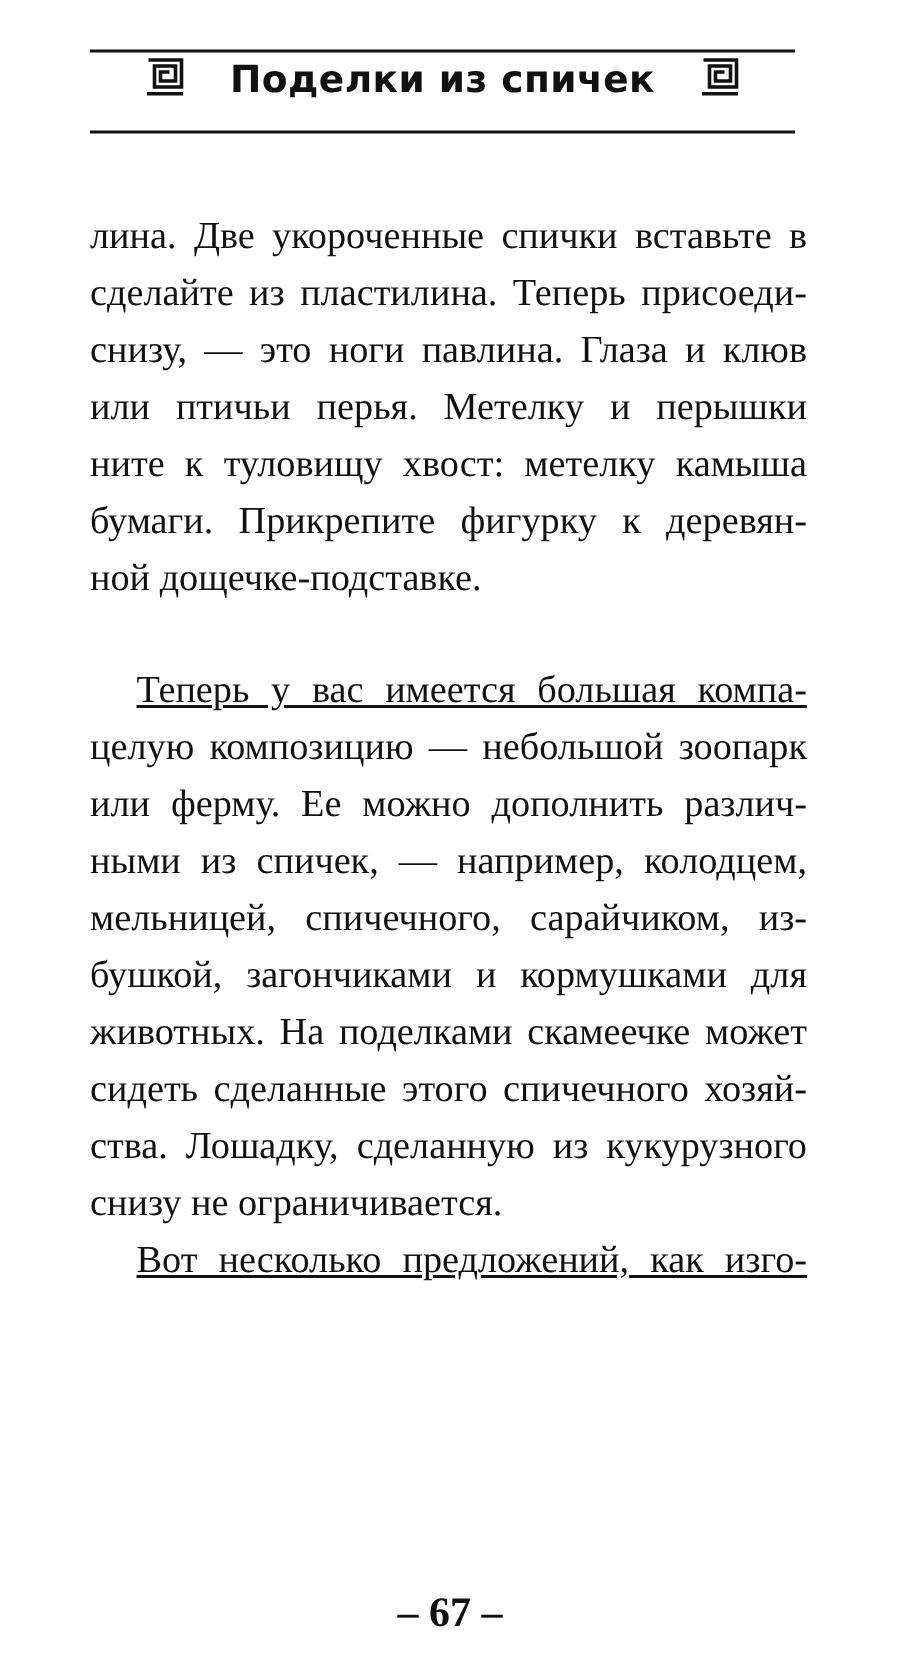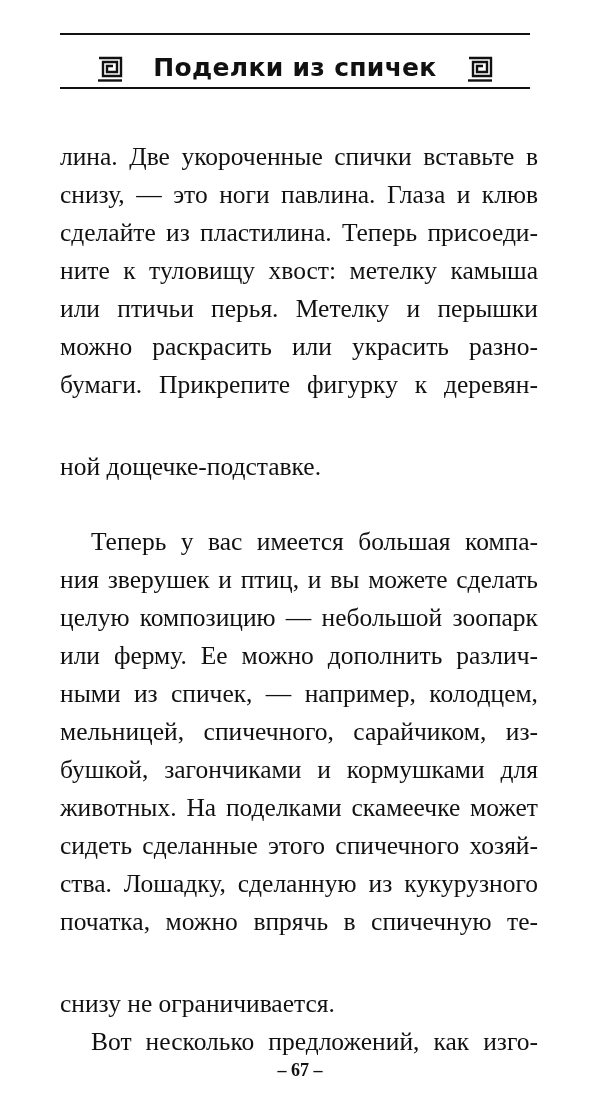--- a/index.html
+++ b/index.html
@@ -1,40 +1,40 @@
 <!DOCTYPE html>
 <html><head>
 <meta charset="utf-8">
 <style>
   html, body { margin: 0; padding: 0; background: #ffffff; }
   body { width: 600px; height: 1118px; position: relative; overflow: hidden; }
   .rule { position: absolute; left: 60px; width: 470px; height: 2px; background: #111; }
   .header {
     position: absolute; left: 60px; top: 38px; width: 470px; height: 44px;
-    display: flex; align-items: flex-end; justify-content: center;
+    display: flex; align-items: flex-start; justify-content: center;
   }
   .header-title {
     font-family: "DejaVu Sans", sans-serif; font-weight: bold; font-size: 25px;
     color: #111; margin: 0 30px; letter-spacing: 0.3px;
   }
   .meander { width: 26px; height: 26px; display: inline-block; }
   .body-text {
     position: absolute; left: 60px; top: 138px; width: 478px;
     font-family: "Liberation Serif", serif; font-size: 25.5px; color: #111;
   }
   .line {
     height: 38px; line-height: 38px; text-align: justify; text-align-last: justify;
     white-space: nowrap; overflow: visible;
   }
-  .line.last { text-align-last: left; margin-top: 44px; }
-  .line.indent { padding-left: 31px; }
+  .line.last { text-align-last: left; }
+  .line.indent { padding-left: 31px; text-decoration: underline; }
   .gap { height: 37px; }
   .page-number {
     position: absolute; left: 0; width: 600px; top: 1060px; text-align: center;
-    font-family: "Liberation Serif", serif; font-weight: bold; font-size: 18px; color: #111;
+    font-family: "Liberation Serif", serif; font-weight: bold; font-size: 28px; color: #111;
   }
 </style>
 </head>
 <body>
 
 <div class="rule" style="top:33px;"></div>
 
 <div class="header">
   <svg class="meander" viewBox="0 0 26 26">
     <path d="M2 2 H24 V20 H6 V6 H20 V16 H10 V10 H16" fill="none" stroke="#111" stroke-width="2.4"></path>
@@ -45,43 +45,40 @@
     <path d="M2 2 H24 V20 H6 V6 H20 V16 H10 V10 H16" fill="none" stroke="#111" stroke-width="2.4"></path>
     <path d="M1 24.5 H25" stroke="#111" stroke-width="2.4"></path>
   </svg>
 </div>
 
 <div class="rule" style="top:87px;"></div>
 
 <div class="body-text">
   <div>
     <div class="line">лина. Две укороченные спички вставьте в</div>
+    <div class="line">сделайте из пластилина. Теперь присоеди-</div>
     <div class="line">снизу, — это ноги павлина. Глаза и клюв</div>
-    <div class="line">сделайте из пластилина. Теперь присоеди-</div>
+    <div class="line">или птичьи перья. Метелку и перышки</div>
     <div class="line">ните к туловищу хвост: метелку камыша</div>
-    <div class="line">или птичьи перья. Метелку и перышки</div>
-    <div class="line">можно раскрасить или украсить разно-</div>
     <div class="line">бумаги. Прикрепите фигурку к деревян-</div>
     <div class="line last">ной дощечке-подставке.</div>
   </div>
 
   <div class="gap"></div>
 
   <div>
     <div class="line indent">Теперь у вас имеется большая компа-</div>
-    <div class="line">ния зверушек и птиц, и вы можете сделать</div>
     <div class="line">целую композицию — небольшой зоопарк</div>
     <div class="line">или ферму. Ее можно дополнить различ-</div>
     <div class="line">ными из спичек, — например, колодцем,</div>
     <div class="line">мельницей, спичечного, сарайчиком, из-</div>
     <div class="line">бушкой, загончиками и кормушками для</div>
     <div class="line">животных. На поделками скамеечке может</div>
     <div class="line">сидеть сделанные этого спичечного хозяй-</div>
     <div class="line">ства. Лошадку, сделанную из кукурузного</div>
-    <div class="line">початка, можно впрячь в спичечную те-</div>
     <div class="line last">снизу не ограничивается.</div>
   </div>
 
   <div>
     <div class="line indent">Вот несколько предложений, как изго-</div>
 
   </div>
 </div>
 
 <div class="page-number">– 67 –</div>

